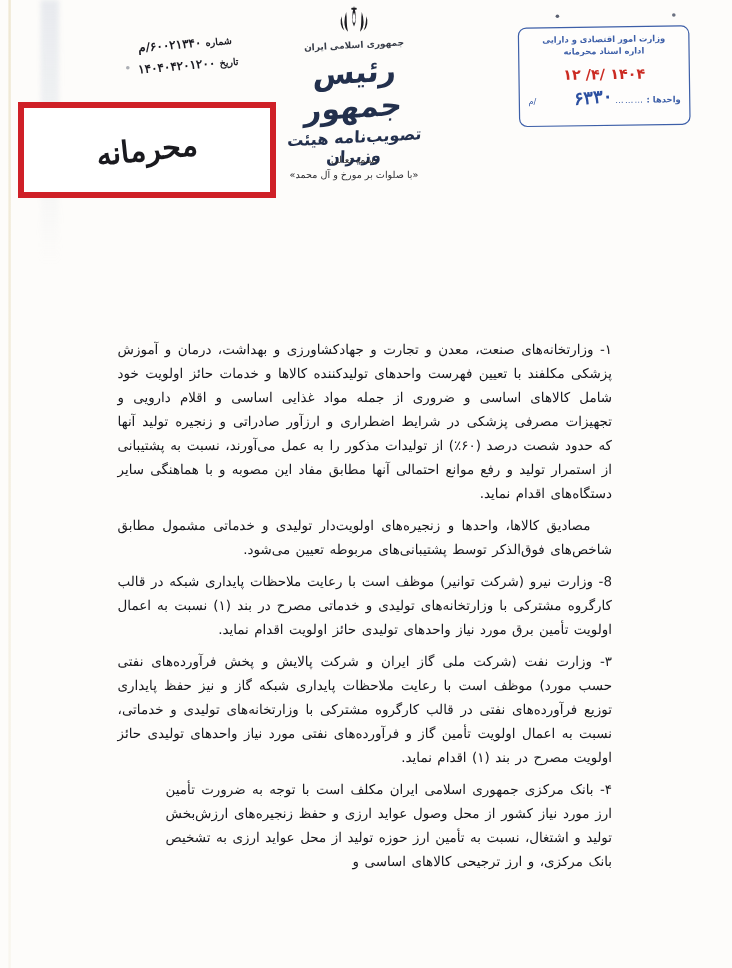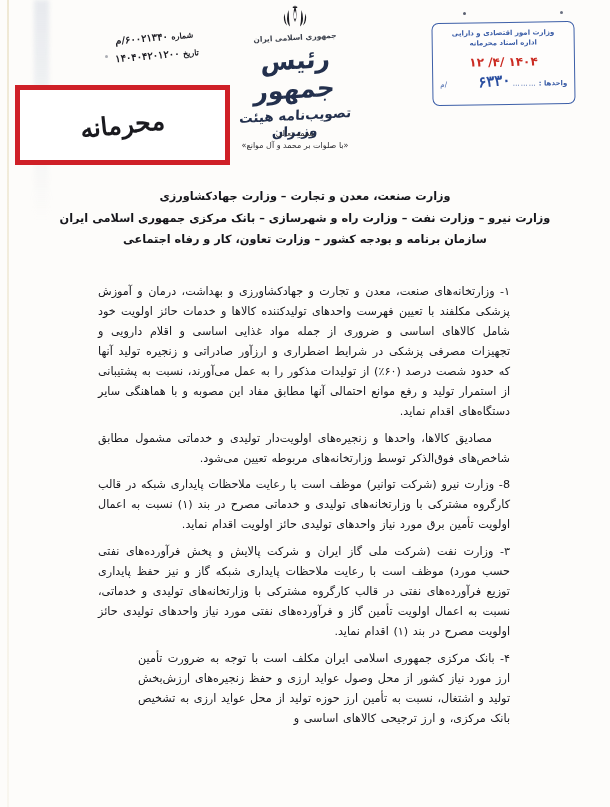--- a/index.html
+++ b/index.html
@@ -263,21 +263,21 @@
         <rect x="25.5" y="9" width="9" height="3.2" rx="1"></rect>
       </g>
     </svg>
     <div class="emblem-caption">جمهوری اسلامی ایران</div>
     <div class="pres-title">رئیس جمهور</div>
     <div class="decree-title">تصویب‌نامه هیئت وزیران</div>
   </div>
 
   <div class="basmala">
     <div>بسمه تعالی</div>
-    <div>«با صلوات بر محمد و آل موانع»</div>
+    <div>«با صلوات بر مورخ و آل محمد»</div>
   </div>
 
   <div class="hand-register">
     <div class="hand-row">
       <span class="hand-label">شماره</span>
       <span>۶۰۰۲۱۳۴۰/م</span>
     </div>
     <div class="hand-row">
       <span class="hand-label">تاریخ</span>
       <span>۱۴۰۴۰۴۲۰۱۲۰۰</span>
@@ -295,27 +295,22 @@
     <div class="stamp-dept">اداره اسناد محرمانه</div>
     <div class="stamp-date">۱۴۰۴ /۴/ ۱۲</div>
     <div class="stamp-number-row">
       <span class="stamp-number-label">واحدها :</span>
       <span class="stamp-dots">………</span>
       <span class="stamp-number-value">۶۳۳۰</span>
       <span class="stamp-suffix">/م</span>
     </div>
   </div>
 
-  <div class="addressees">
-    <div class="addressee-line">وزارت صنعت، معدن و تجارت – وزارت جهادکشاورزی</div>
-    <div class="addressee-line">وزارت نیرو – وزارت نفت – وزارت راه و شهرسازی – بانک مرکزی جمهوری اسلامی ایران</div>
-    <div class="addressee-line">سازمان برنامه و بودجه کشور – وزارت تعاون، کار و رفاه اجتماعی</div>
-  </div>
 
   <div class="body-text">
     <p class="para">۱- وزارتخانه‌های صنعت، معدن و تجارت و جهادکشاورزی و بهداشت، درمان و آموزش پزشکی مکلفند با تعیین فهرست واحدهای تولیدکننده کالاها و خدمات حائز اولویت خود شامل کالاهای اساسی و ضروری از جمله مواد غذایی اساسی و اقلام دارویی و تجهیزات مصرفی پزشکی در شرایط اضطراری و ارزآور صادراتی و زنجیره تولید آنها که حدود شصت درصد (۶۰٪) از تولیدات مذکور را به عمل می‌آورند، نسبت به پشتیبانی از استمرار تولید و رفع موانع احتمالی آنها مطابق مفاد این مصوبه و با هماهنگی سایر دستگاه‌های اقدام نماید.</p>
-    <p class="para indent">مصادیق کالاها، واحدها و زنجیره‌های اولویت‌دار تولیدی و خدماتی مشمول مطابق شاخص‌های فوق‌الذکر توسط وزارتخانه‌های مربوطه تعیین می‌شود.</p>
+    <p class="para indent">مصادیق کالاها، واحدها و زنجیره‌های اولویت‌دار تولیدی و خدماتی مشمول مطابق شاخص‌های فوق‌الذکر توسط پشتیبانی‌های مربوطه تعیین می‌شود.</p>
     <p class="para">8- وزارت نیرو (شرکت توانیر) موظف است با رعایت ملاحظات پایداری شبکه در قالب کارگروه مشترکی با وزارتخانه‌های تولیدی و خدماتی مصرح در بند (۱) نسبت به اعمال اولویت تأمین برق مورد نیاز واحدهای تولیدی حائز اولویت اقدام نماید.</p>
     <p class="para">۳- وزارت نفت (شرکت ملی گاز ایران و شرکت پالایش و پخش فرآورده‌های نفتی حسب مورد) موظف است با رعایت ملاحظات پایداری شبکه گاز و نیز حفظ پایداری توزیع فرآورده‌های نفتی در قالب کارگروه مشترکی با وزارتخانه‌های تولیدی و خدماتی، نسبت به اعمال اولویت تأمین گاز و فرآورده‌های نفتی مورد نیاز واحدهای تولیدی حائز اولویت مصرح در بند (۱) اقدام نماید.</p>
     <p class="para last">۴- بانک مرکزی جمهوری اسلامی ایران مکلف است با توجه به ضرورت تأمین ارز مورد نیاز کشور از محل وصول عواید ارزی و حفظ زنجیره‌های ارزش‌بخش تولید و اشتغال، نسبت به تأمین ارز حوزه تولید از محل عواید ارزی به تشخیص بانک مرکزی، و ارز ترجیحی کالاهای اساسی و</p>
   </div>
 
 </div>
 
 </body></html>

